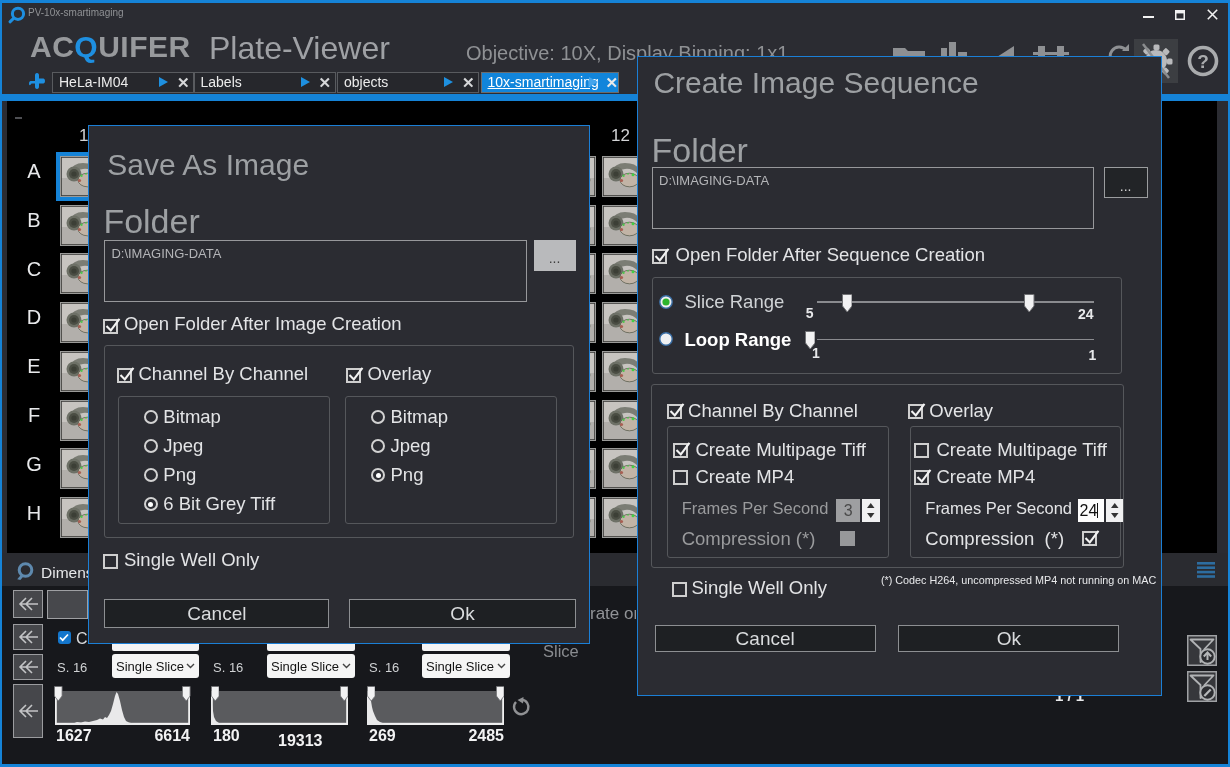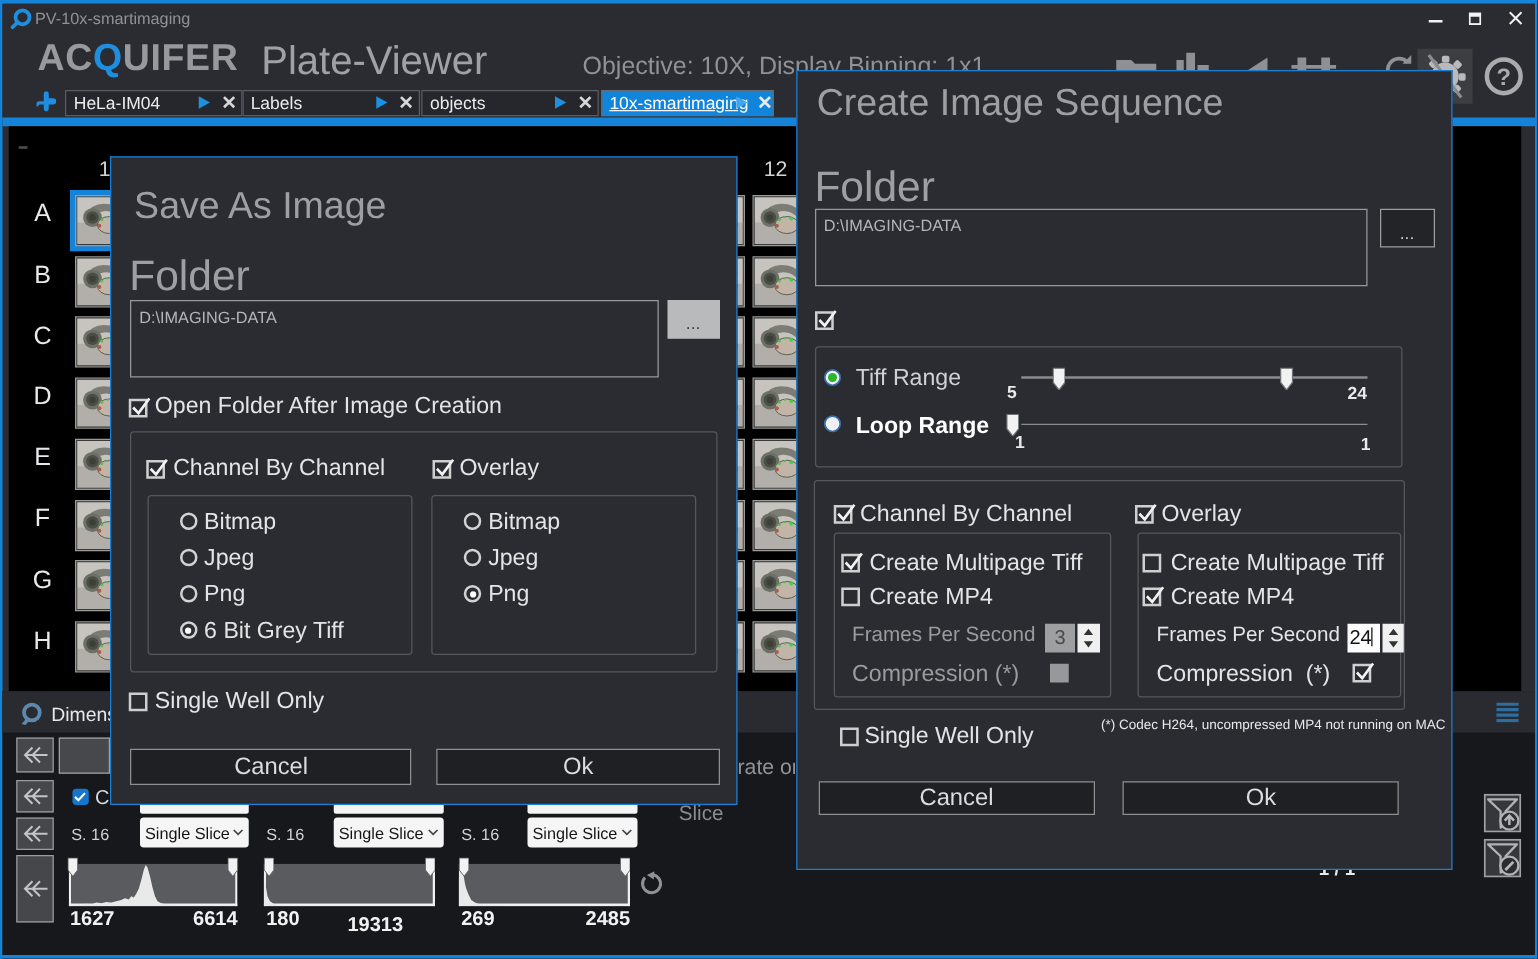--- a/index.html
+++ b/index.html
@@ -49,21 +49,21 @@
 
   <div class="abs" id="titlebar"></div>
   <div class="abs" id="header"></div>
   <div class="abs" id="tabrow"></div>
   <div class="abs blue" style="left:2px;top:94px;right:2px;height:7px;"></div>
 
   <svg class="abs" style="left:7px;top:6px;" width="19" height="18" viewBox="0 0 19 18">
       <circle cx="11" cy="7.8" r="5.6" fill="none" stroke="#1e8fe0" stroke-width="3"></circle>
       <line x1="6.6" y1="12.3" x2="3" y2="15.8" stroke="#1e8fe0" stroke-width="3" stroke-linecap="round"></line>
     </svg>
-  <div class="abs" style="left:28px;top:7px;color:#909295;font-size:13px;">PV-10x-smartimaging</div>
+  <div class="abs" style="left:28px;top:7px;color:#909295;font-size:10px;">PV-10x-smartimaging</div>
   <div class="abs" style="left:1143px;top:16px;width:11px;height:2px;background:#f2f2f2;"></div>
   <svg class="abs" style="left:1175px;top:10px;" width="10" height="10">
       <rect x="0.75" y="0.75" width="8.5" height="8.5" fill="none" stroke="#f2f2f2" stroke-width="1.5"></rect>
       <rect x="0" y="0" width="10" height="3.4" fill="#f2f2f2"></rect>
     </svg>
   <svg class="abs" style="left:1207px;top:9px;" width="11" height="11">
       <path d="M0.8 0.8 L10.2 10.2 M10.2 0.8 L0.8 10.2" stroke="#f2f2f2" stroke-width="1.6"></path>
     </svg>
 
   <div class="abs" style="left:209px;top:30px;font-size:32px;font-weight:400;color:#9fa1a5;">Plate-Viewer</div>
@@ -742,26 +742,27 @@
       <div class="dlabel" style="left:13.5px;top:74.3px;">Folder</div>
       <div class="field" style="left:14.1px;top:109.7px;width:442px;height:62px;">
         <span style="position:absolute;left:6px;top:5px;">D:\IMAGING-DATA</span>
       </div>
       <div class="abs" style="left:465.6px;top:109.7px;width:44px;height:31px;background:#222427;border:1px solid #9b9d9f;box-sizing:border-box;color:#d0d0d0;font-size:14px;text-align:center;line-height:36px;">...</div>
       <div class="cb checked" style="left:14.1px;top:192.4px;">
         <svg width="20" height="19" viewBox="0 0 20 19">
           <path d="M3.5 9 L7.8 13.5 L16.5 1.8" fill="none" stroke="#f2f2f2" stroke-width="2.1"></path>
         </svg>
       </div>
+      <div class="cblabel" style="left:37.5px;top:187.4px;">Open Folder After Sequence Creation</div>
       <div class="gbox" style="left:14.1px;top:220.2px;width:470px;height:97px;"></div>
       <svg class="abs" style="left:21.3px;top:237.5px;" width="14" height="14" viewBox="0 0 14 14">
         <circle cx="7" cy="7" r="6.2" fill="#eff0f2" stroke="#3a6ea5" stroke-width="1.4"></circle>
         <circle cx="7" cy="7" r="3.6" fill="#2db52d"></circle>
       </svg>
-      <div class="cblabel" style="left:46.5px;top:233.5px;color:#cfd2d5;">Tiff Range</div>
+      <div class="cblabel" style="left:46.5px;top:233.5px;color:#cfd2d5;">Slice Range</div>
       <div class="abs" style="left:167.7px;top:248px;color:#e8e9eb;font-size:14px;font-weight:bold;">5</div>
       <div class="abs" style="left:179.3px;top:244.4px;width:277px;height:1.2px;background:#8a8b8f;"></div>
       <svg class="handle2" style="left:203.9px;top:237px;" viewBox="0 0 10.5 18">
         <path d="M0.5 0.5 h9.5 v11.5 l-4.75 6 l-4.75 -6 z" fill="#f2f2f3" stroke="#707174" stroke-width="1"></path>
       </svg>
       <svg class="handle2" style="left:386.1px;top:237px;" viewBox="0 0 10.5 18">
         <path d="M0.5 0.5 h9.5 v11.5 l-4.75 6 l-4.75 -6 z" fill="#f2f2f3" stroke="#707174" stroke-width="1"></path>
       </svg>
       <div class="abs" style="left:440px;top:249px;color:#e8e9eb;font-size:14px;font-weight:bold;">24</div>
       <svg class="abs" style="left:21.3px;top:275.2px;" width="14" height="14" viewBox="0 0 14 14">

